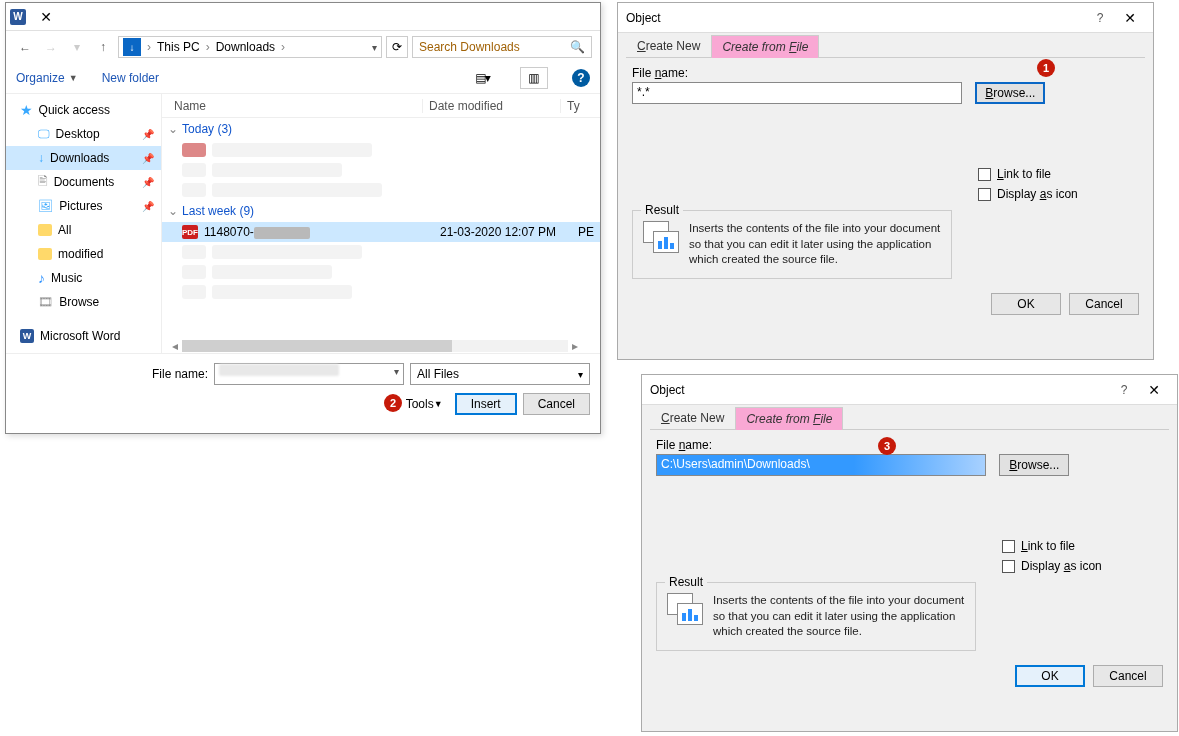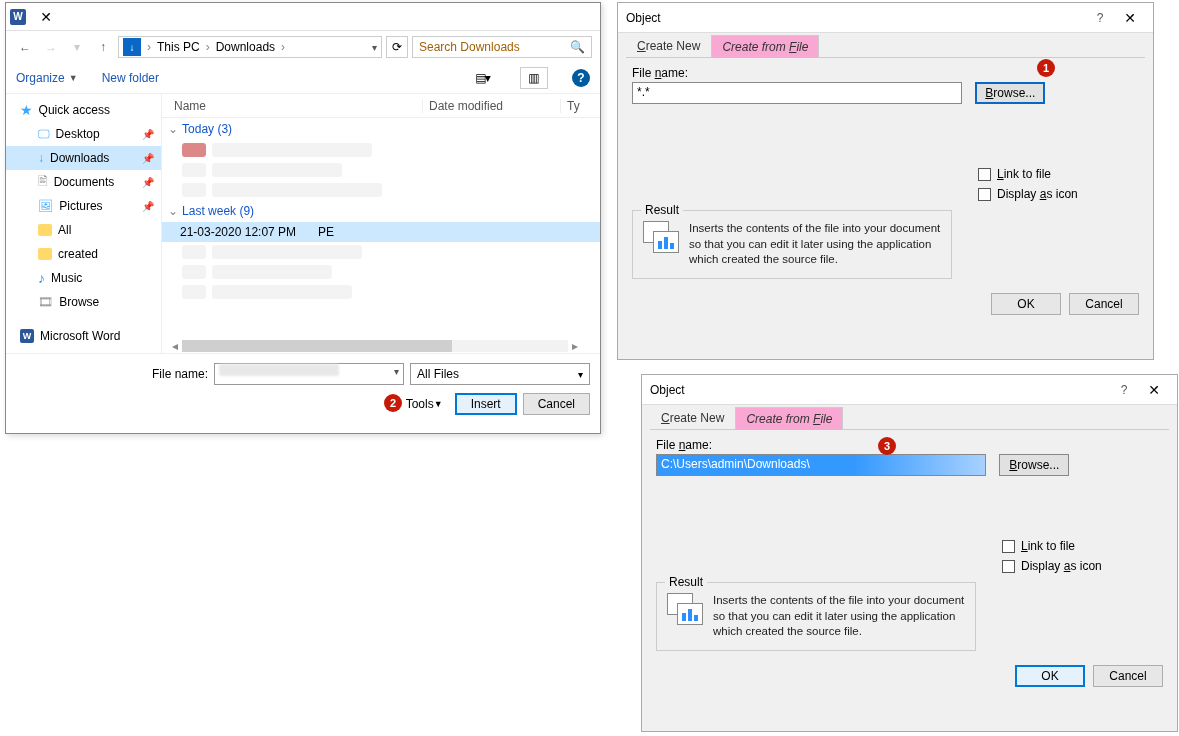--- a/index.html
+++ b/index.html
@@ -172,21 +172,21 @@
         <span class="pic">🖼</span>
         <span>Pictures</span>
         <span class="pin">📌</span>
       </div>
       <div class="sideitem sub">
         <span class="fld"></span>
         <span>All</span>
       </div>
       <div class="sideitem sub">
         <span class="fld"></span>
-        <span>created</span>
+        <span>modified</span>
       </div>
       <div class="sideitem sub">
         <span class="music">♪</span>
         <span>Music</span>
       </div>
       <div class="sideitem sub">
         <span class="vid">🎞</span>
         <span>Browse</span>
       </div>
       <div style="height:10px"></div>
@@ -221,20 +221,24 @@
           <div class="c1">
             <span class="blurbar" style="width:24px;"></span>
             <span class="blurbar" style="width:170px;"></span>
           </div>
         </div>
       <div class="group">
         <span class="chev">⌄</span>
         <span>Last week (9)</span>
       </div>
       <div class="filerow sel">
+        <div class="c1">
+          <span class="pdfico">PDF</span>
+          <span><span>1148070-</span><span style="display:inline-block;width:56px;height:12px;background:#b9b9b9;vertical-align:middle;border-radius:2px;"></span></span>
+        </div>
         <div class="c2">21-03-2020 12:07 PM</div>
         <div class="c3">PE</div>
       </div>
       <div class="filerow blur">
           <div class="c1">
             <span class="blurbar" style="width:24px;"></span>
             <span class="blurbar" style="width:150px;"></span>
           </div>
         </div>
       <div class="filerow blur">

